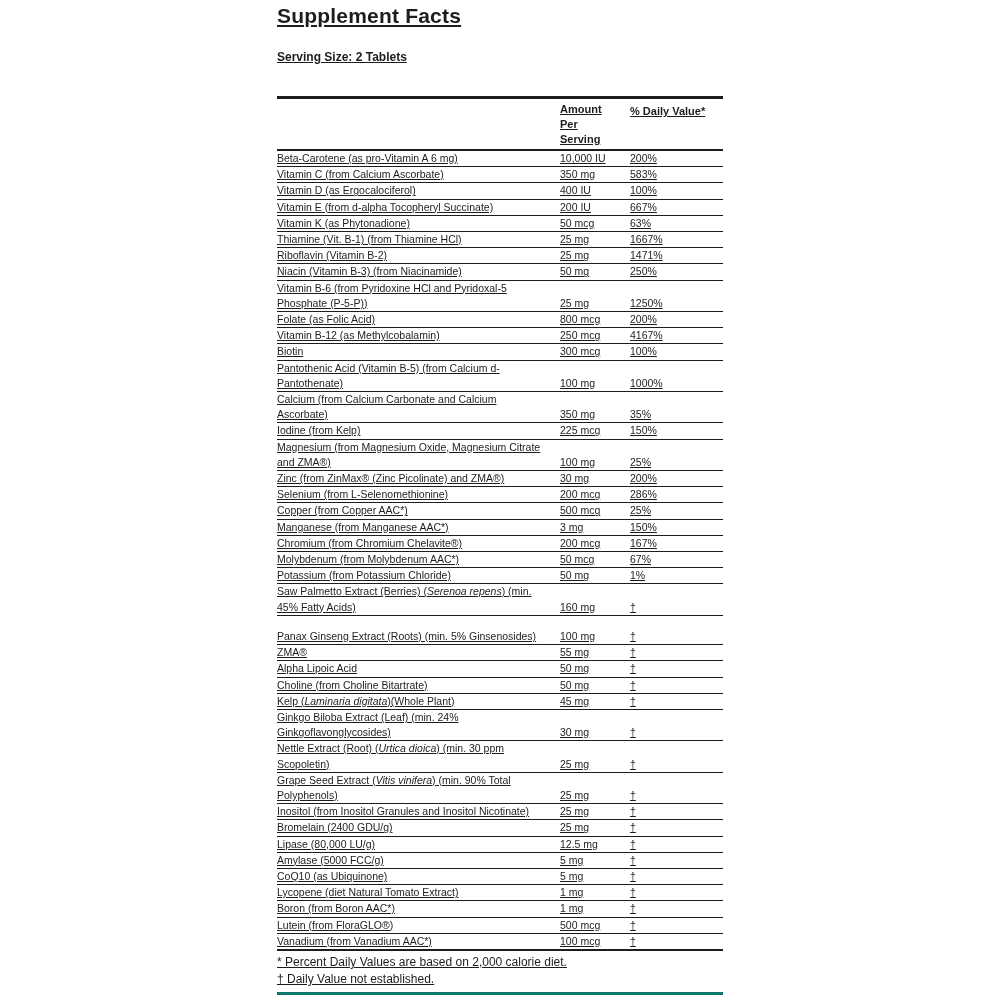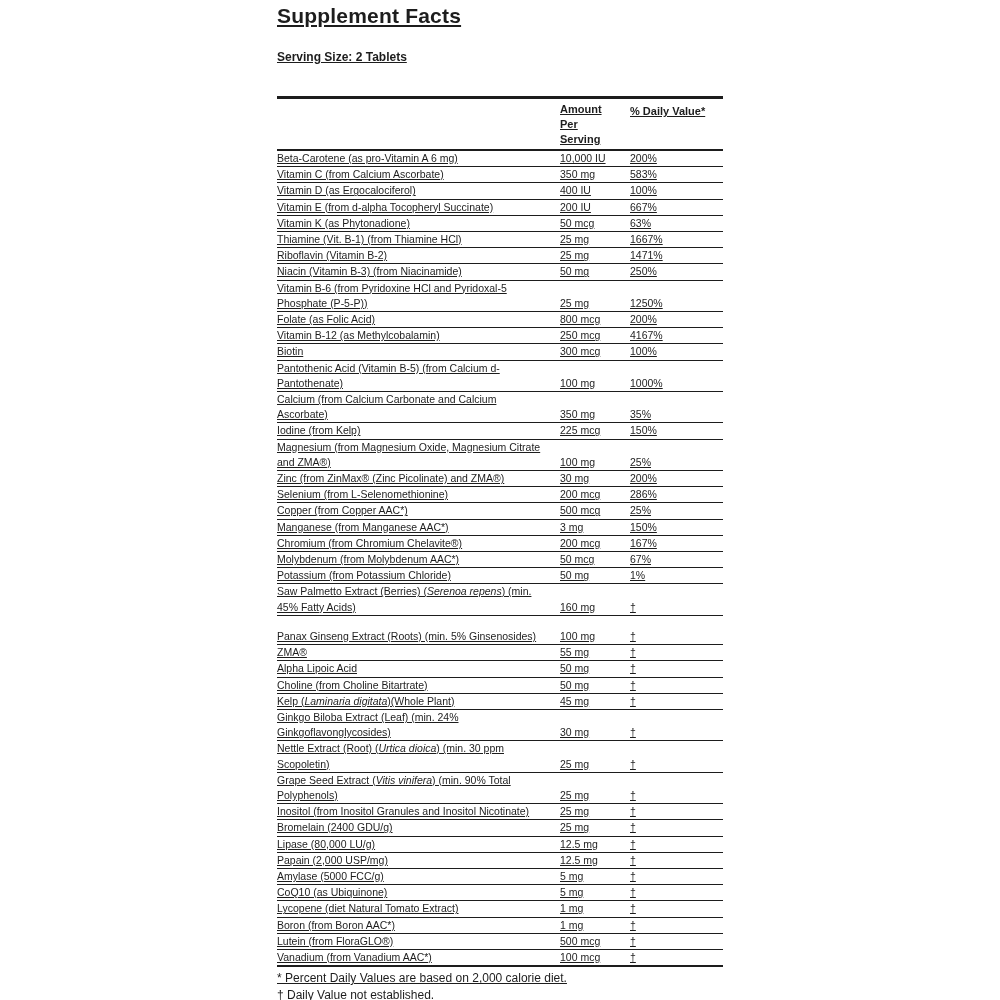--- a/index.html
+++ b/index.html
@@ -263,25 +263,20 @@
     <td>Bromelain (2400 GDU/g)</td>
     <td>25 mg</td>
     <td>†</td>
   </tr>
         <tr>
     <td>Lipase (80,000 LU/g)</td>
     <td>12.5 mg</td>
     <td>†</td>
   </tr>
         <tr>
-    <td>Papain (2,000 USP/mg)</td>
-    <td>12.5 mg</td>
-    <td>†</td>
-  </tr>
-        <tr>
     <td>Amylase (5000 FCC/g)</td>
     <td>5 mg</td>
     <td>†</td>
   </tr>
         <tr>
     <td>CoQ10 (as Ubiquinone)</td>
     <td>5 mg</td>
     <td>†</td>
   </tr>
         <tr>

